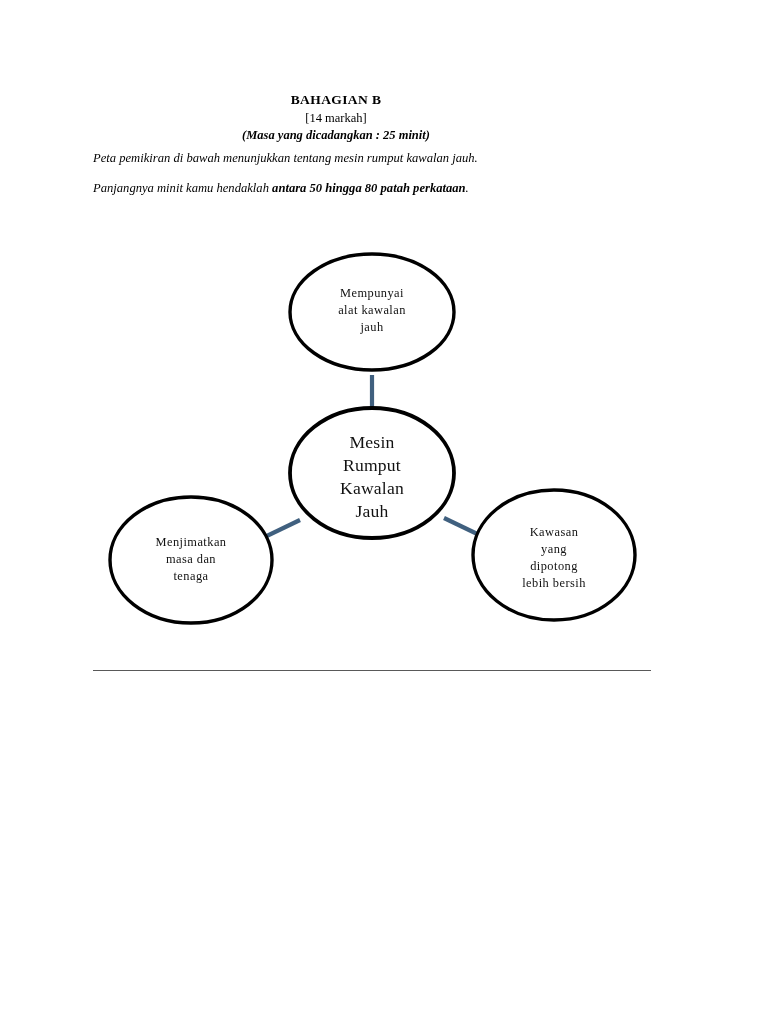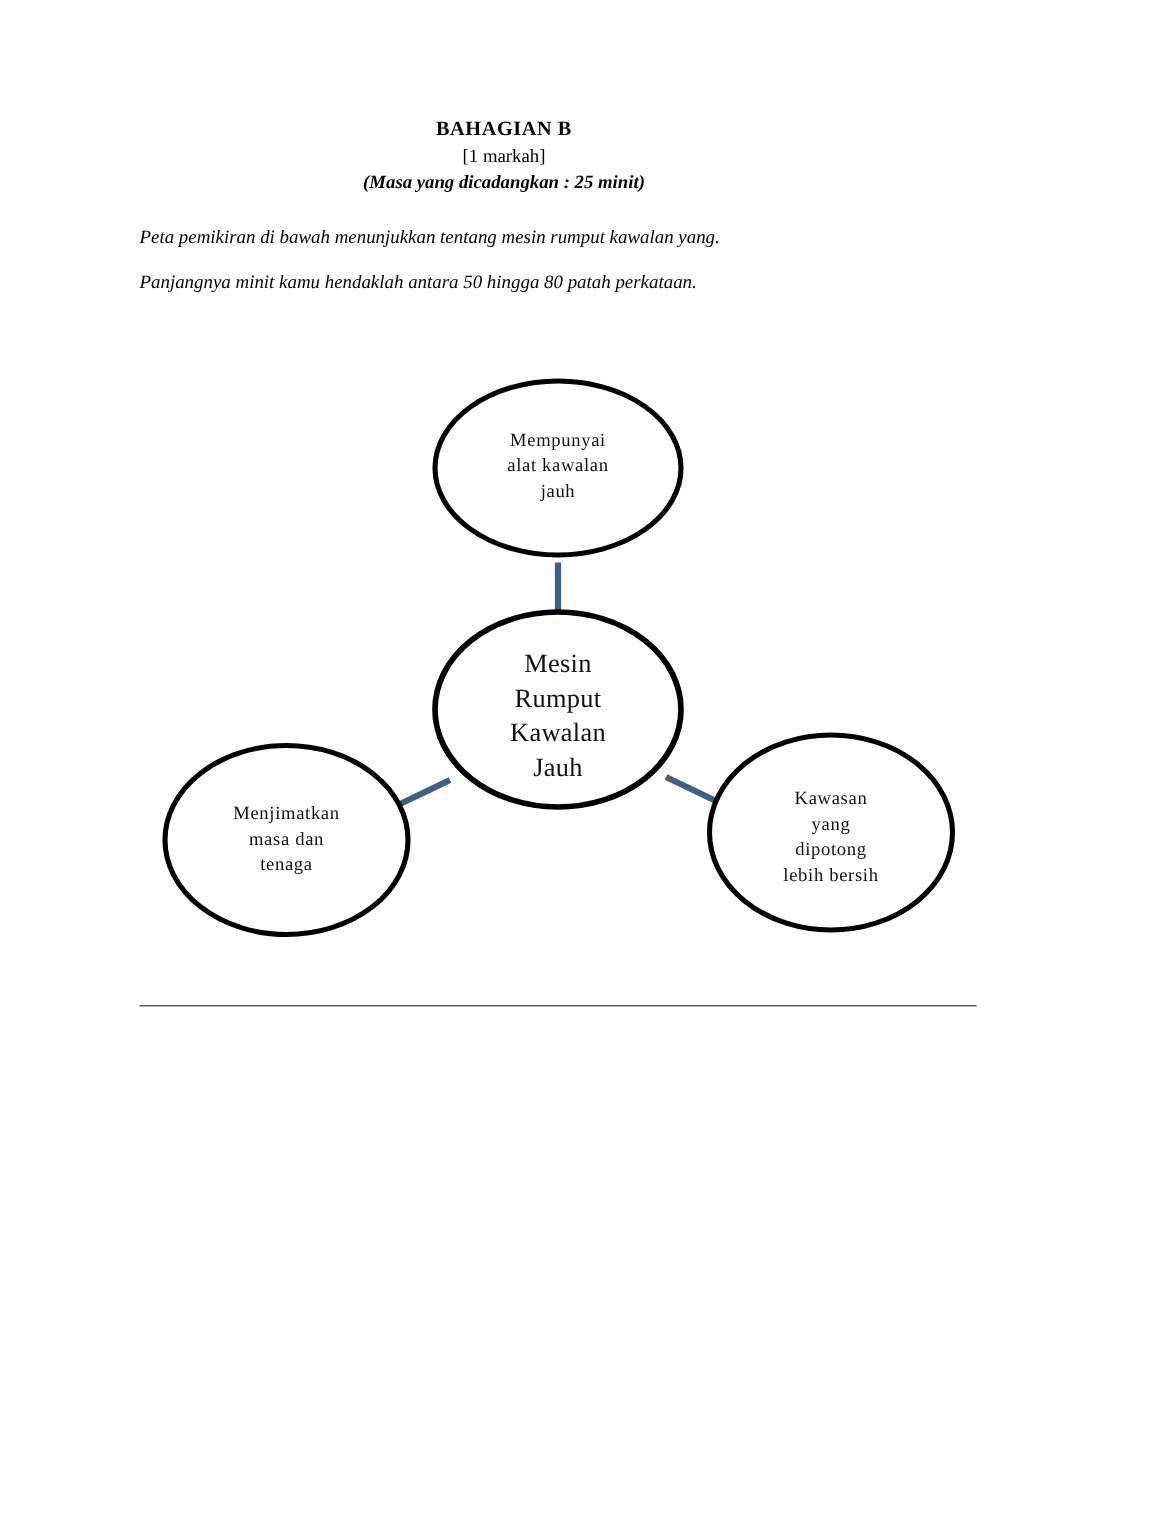--- a/index.html
+++ b/index.html
@@ -22,21 +22,21 @@
     position: absolute;
     inset: 0;
     width: 768px;
     height: 1024px;
   }
 
   
   .header {
     position: absolute;
     left: 0;
-    top: 77px;
+    top: 91px;
     width: 672px;
     text-align: center;
     line-height: 1.30;
   }
   .header .h-title {
     font-size: 13.5px;
     font-weight: bold;
     letter-spacing: 0.4px;
   }
   .header .h-marks {
@@ -60,21 +60,21 @@
   }
   .instr-line {
     font-size: 12.6px;
     font-style: italic;
     font-weight: 500;
     line-height: 1.0;
     margin-bottom: 17px;
     white-space: nowrap;
   }
   .instr-line b {
-    font-weight: normal;
+    font-weight: bold;
     font-style: italic;
   }
 
   
   .map {
     position: absolute;
     left: 0;
     top: 240px;
     width: 668px;
     height: 400px;
@@ -107,26 +107,26 @@
     background: #595959;
   }
 </style>
 </head>
 <body>
 
 <div class="page">
 
   <div class="header">
     <div class="h-title">BAHAGIAN B</div>
-    <div class="h-marks">[1 markah]</div>
+    <div class="h-marks">[14 markah]</div>
     <div class="h-time">(Masa yang dicadangkan : 25 minit)</div>
   </div>
 
   <div class="instructions">
-    <div class="instr-line">Peta pemikiran di bawah menunjukkan tentang mesin rumput kawalan yang.</div>
+    <div class="instr-line">Peta pemikiran di bawah menunjukkan tentang mesin rumput kawalan jauh.</div>
     <div class="instr-line"><span>Panjangnya minit kamu hendaklah </span><b>antara 50 hingga 80 patah perkataan</b><span>.</span></div>
   </div>
 
   <div class="map">
     <svg width="768" height="400" viewBox="0 0 768 400" xmlns="http://www.w3.org/2000/svg">
 
       <g>
         <line x1="372" y1="170" x2="372" y2="135" stroke="#40607f" stroke-width="4.2" stroke-linecap="butt"></line>
         <line x1="300" y1="280" x2="248" y2="305" stroke="#40607f" stroke-width="4.2" stroke-linecap="butt"></line>
         <line x1="444" y1="278" x2="494" y2="302" stroke="#40607f" stroke-width="4.2" stroke-linecap="butt"></line>

